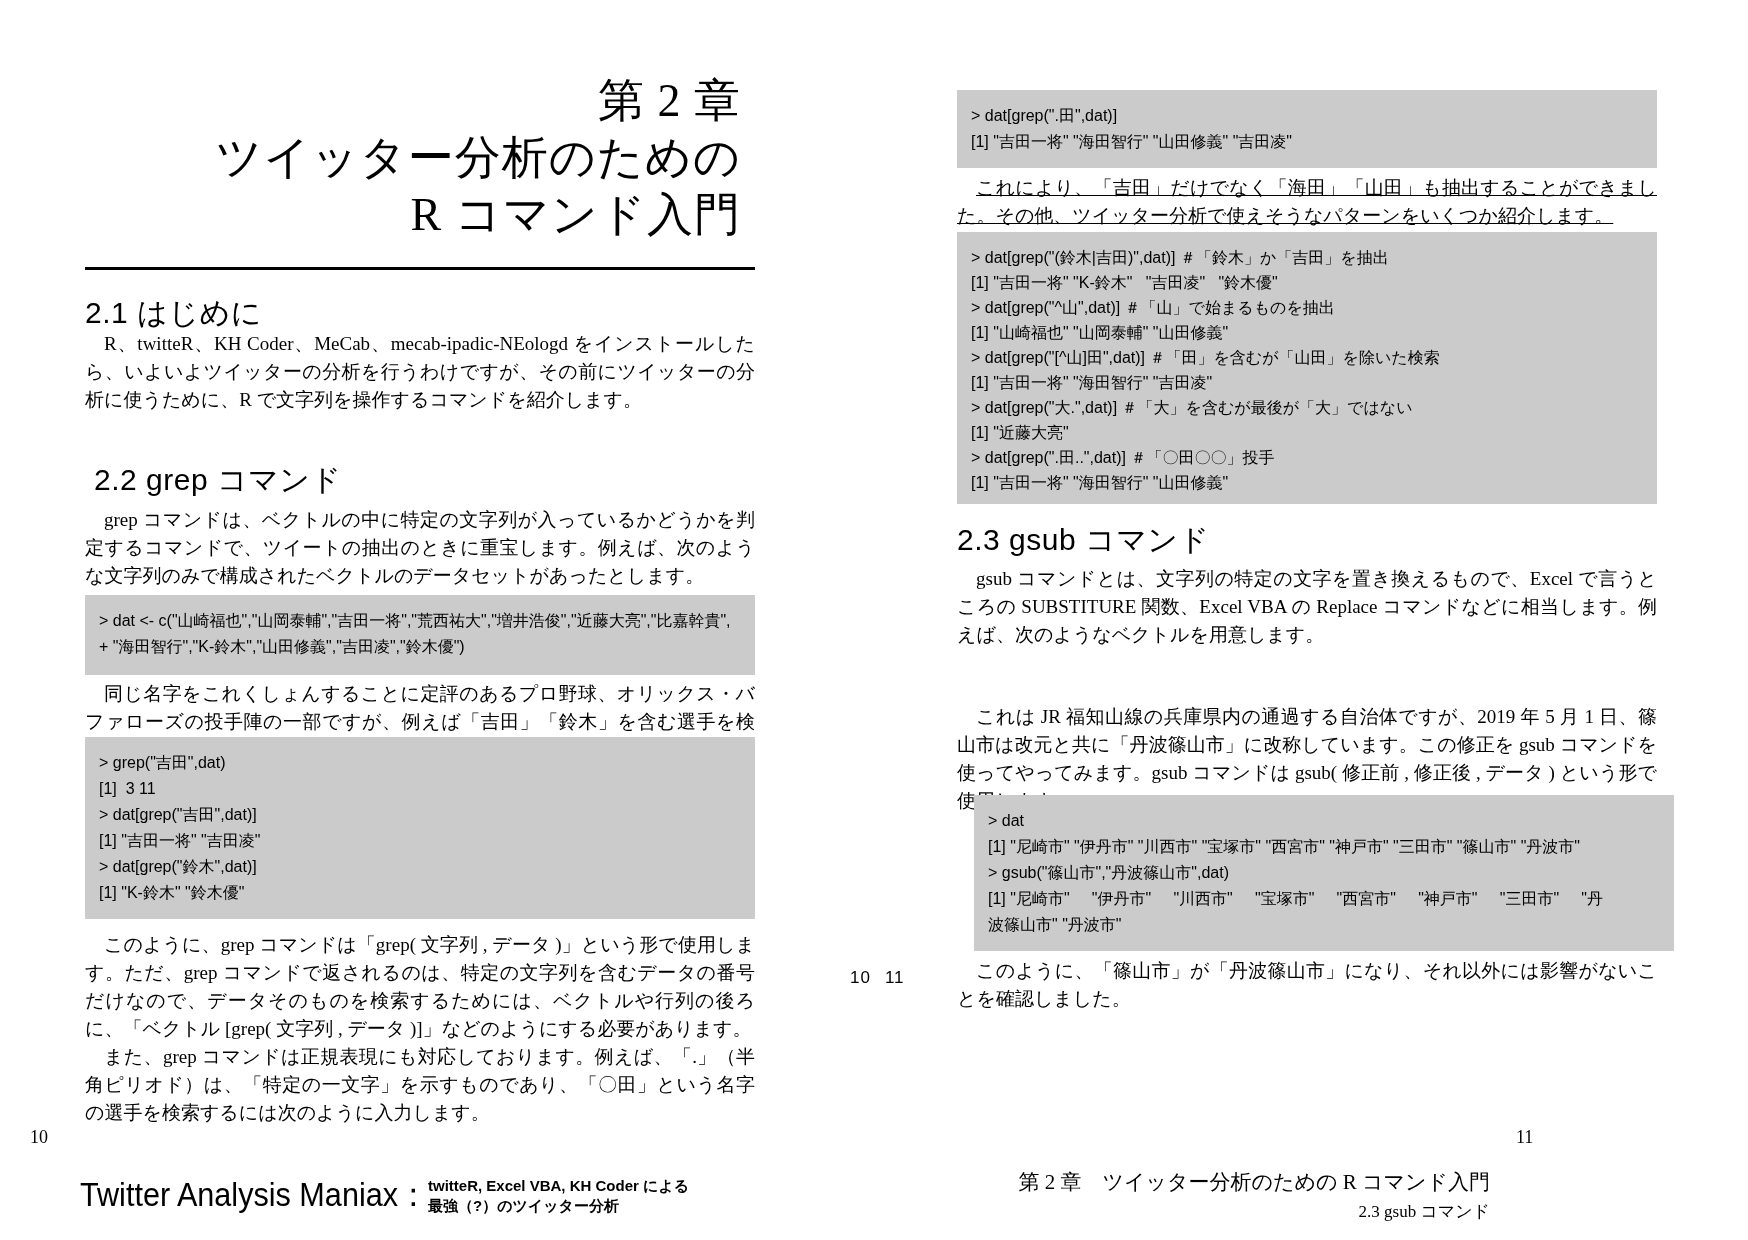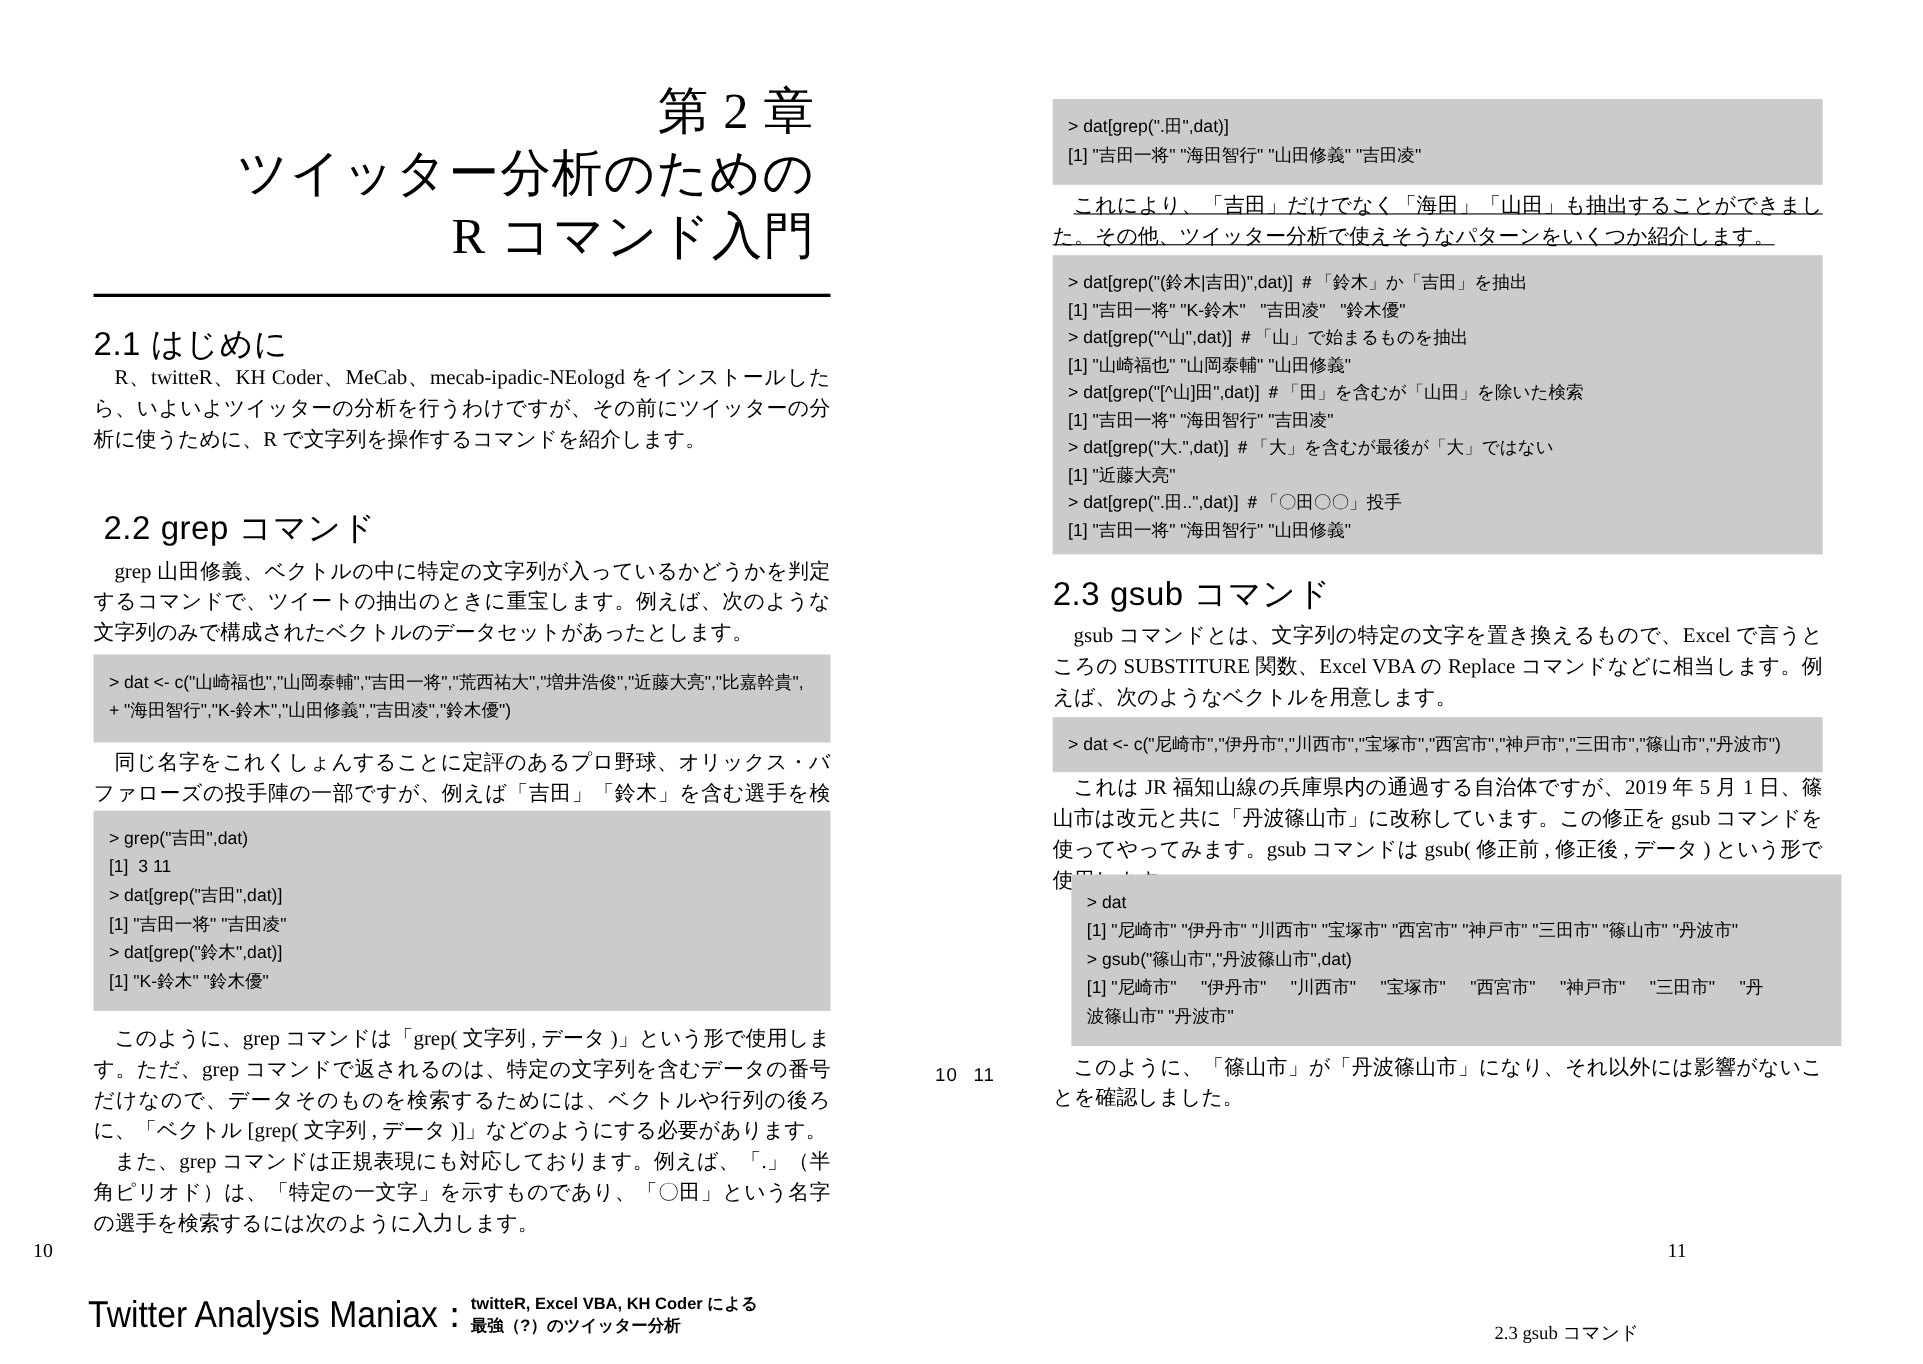--- a/index.html
+++ b/index.html
@@ -46,21 +46,21 @@
 
   <div class="abs h-sec" style="left:85px;top:293px;">2.1 はじめに</div>
 
   <div class="abs body-p" style="left:85px;top:330px;width:670px;">
     <p>R、twitteR、KH Coder、MeCab、mecab-ipadic-NEologd をインストールしたら、いよいよツイッターの分析を行うわけですが、その前にツイッターの分析に使うために、R で文字列を操作するコマンドを紹介します。</p>
   </div>
 
   <div class="abs h-sec" style="left:94px;top:460px;">2.2 grep コマンド</div>
 
   <div class="abs body-p" style="left:85px;top:506px;width:670px;">
-    <p>grep 山田修義、ベクトルの中に特定の文字列が入っているかどうかを判定するコマンドで、ツイートの抽出のときに重宝します。例えば、次のような文字列のみで構成されたベクトルのデータセットがあったとします。</p>
+    <p>grep コマンドは、ベクトルの中に特定の文字列が入っているかどうかを判定するコマンドで、ツイートの抽出のときに重宝します。例えば、次のような文字列のみで構成されたベクトルのデータセットがあったとします。</p>
   </div>
 
   <div class="abs code" style="left:85px;top:595px;width:670px;height:80px;"><div>&gt; dat &lt;- c("山崎福也","山岡泰輔","吉田一将","荒西祐大","増井浩俊","近藤大亮","比嘉幹貴",</div><div>+ "海田智行","K-鈴木","山田修義","吉田凌","鈴木優")</div></div>
 
   <div class="abs body-p" style="left:85px;top:680px;width:670px;">
     <p>同じ名字をこれくしょんすることに定評のあるプロ野球、オリックス・バファローズの投手陣の一部ですが、例えば「吉田」「鈴木」を含む選手を検索してみます。</p>
   </div>
 
   <div class="abs code" style="left:85px;top:737px;width:670px;height:182px;"><div>&gt; grep("吉田",dat)</div><div>[1]  3 11</div><div>&gt; dat[grep("吉田",dat)]</div><div>[1] "吉田一将" "吉田凌"</div><div>&gt; dat[grep("鈴木",dat)]</div><div>[1] "K-鈴木" "鈴木優"</div></div>
 
@@ -91,28 +91,28 @@
   </div>
 
   <div class="abs code lh25" style="left:83px;top:232px;width:700px;height:272px;"><div>&gt; dat[grep("(鈴木|吉田)",dat)] ＃「鈴木」か「吉田」を抽出</div><div>[1] "吉田一将" "K-鈴木"   "吉田凌"   "鈴木優"</div><div>&gt; dat[grep("^山",dat)] ＃「山」で始まるものを抽出</div><div>[1] "山崎福也" "山岡泰輔" "山田修義"</div><div>&gt; dat[grep("[^山]田",dat)] ＃「田」を含むが「山田」を除いた検索</div><div>[1] "吉田一将" "海田智行" "吉田凌"</div><div>&gt; dat[grep("大.",dat)] ＃「大」を含むが最後が「大」ではない</div><div>[1] "近藤大亮"</div><div>&gt; dat[grep(".田..",dat)] ＃「〇田〇〇」投手</div><div>[1] "吉田一将" "海田智行" "山田修義"</div></div>
 
   <div class="abs h-sec" style="left:83px;top:520px;">2.3 gsub コマンド</div>
 
   <div class="abs body-p" style="left:83px;top:565px;width:700px;">
     <p>gsub コマンドとは、文字列の特定の文字を置き換えるもので、Excel で言うところの SUBSTITURE 関数、Excel VBA の Replace コマンドなどに相当します。例えば、次のようなベクトルを用意します。</p>
   </div>
 
-  <div class="abs code" style="left:83px;top:652px;width:700px;height:50px;"><div>&gt; dat &lt;- c("尼崎市","伊丹市","川西市","宝塚市","西宮市","神戸市","三田市","篠山市","丹波市")</div></div>
 
   <div class="abs body-p" style="left:83px;top:703px;width:700px;">
     <p>これは JR 福知山線の兵庫県内の通過する自治体ですが、2019 年 5 月 1 日、篠山市は改元と共に「丹波篠山市」に改称しています。この修正を gsub コマンドを使ってやってみます。gsub コマンドは gsub( 修正前 , 修正後 , データ ) という形で使用します。</p>
   </div>
 
   <div class="abs code" style="left:100px;top:795px;width:700px;height:156px;"><div>&gt; dat</div><div>[1] "尼崎市" "伊丹市" "川西市" "宝塚市" "西宮市" "神戸市" "三田市" "篠山市" "丹波市"</div><div>&gt; gsub("篠山市","丹波篠山市",dat)</div><div>[1] "尼崎市"     "伊丹市"     "川西市"     "宝塚市"     "西宮市"     "神戸市"     "三田市"     "丹</div><div>波篠山市" "丹波市"</div></div>
 
   <div class="abs body-p" style="left:83px;top:957px;width:700px;">
     <p>このように、「篠山市」が「丹波篠山市」になり、それ以外には影響がないことを確認しました。</p>
   </div>
 
   <div class="abs pageno" style="left:642px;top:1128px;">11</div>
 
+  <div class="abs rfooter1" style="left:83px;top:1168px;width:533px;">第 2 章　ツイッター分析のための R コマンド入門</div>
   <div class="abs rfooter2" style="left:83px;top:1200px;width:533px;">2.3 gsub コマンド</div>
 </div>
 
 </body></html>

